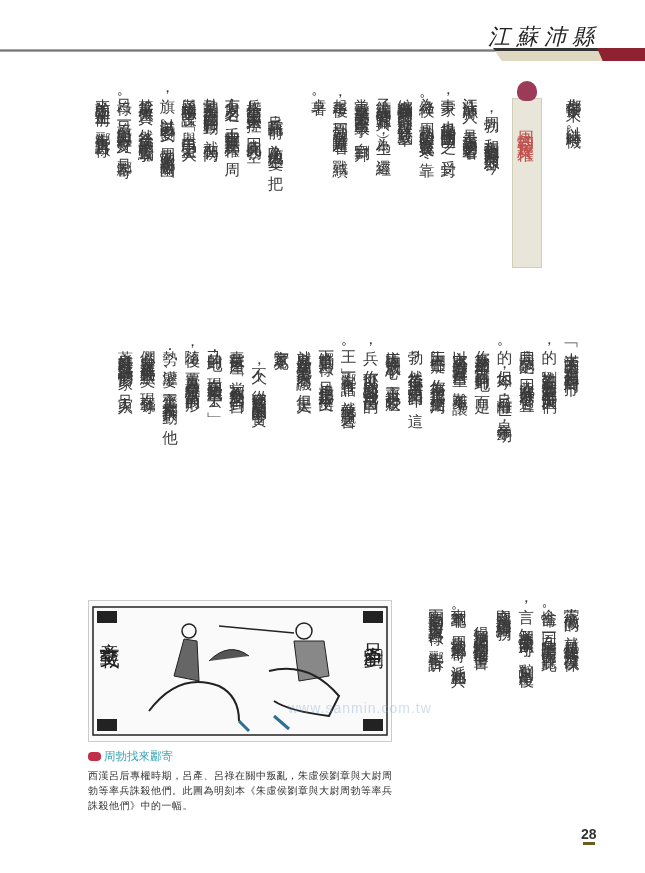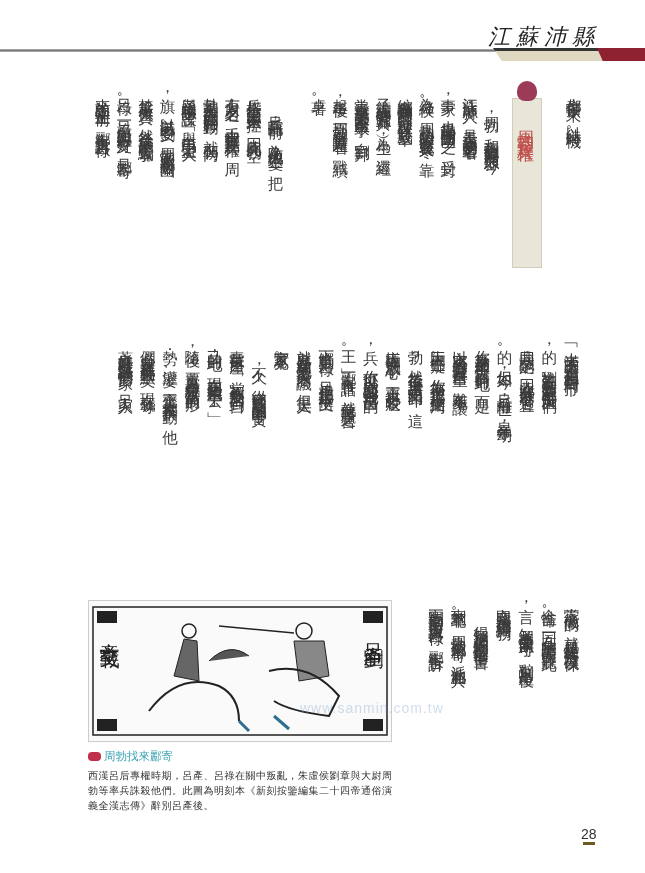--- a/index.html
+++ b/index.html
@@ -21,29 +21,29 @@
   .title-box { position:absolute; left:512px; top:98px; width:28px; height:168px;
                background:#e8e6d8; border:1px solid #d2cdb6; }
   .title-box .ornament { position:absolute; left:4px; top:-18px; width:20px; height:20px;
                background:#9b3b58; border-radius:50% 50% 40% 40%; }
   .title-text { writing-mode:vertical-rl; color:#c0504d; font-size:17px; letter-spacing:3px;
                 position:absolute; left:2px; top:18px; }
 
   .figure { position:absolute; left:88px; top:600px; width:302px; height:140px;
             border:1px solid #ccc; background:#fafafa; overflow:hidden; }
   .figure svg { width:100%; height:100%; }
-  .watermark { position:absolute; left:300px; top:700px; color:rgba(120,160,200,0.35);
+  .watermark { position:absolute; left:288px; top:700px; color:rgba(120,160,200,0.35);
                font-family:"Liberation Sans",sans-serif; font-size:14px; letter-spacing:1px; }
   .cap-title { position:absolute; left:88px; top:749px; font-size:11.5px; color:#3aa3b5;
                font-family:"DejaVu Sans",sans-serif; }
   .cap-icon { display:inline-block; width:13px; height:9px; background:#c0304a; border-radius:4px;
               margin-right:3px; vertical-align:middle; }
   .cap-text { position:absolute; left:88px; top:768px; width:305px; font-size:10px; line-height:15px;
               color:#333; font-family:"DejaVu Sans",sans-serif; letter-spacing:0.5px; }
-  .page-num { position:absolute; left:581px; top:826px; font-size:14px; font-weight:normal;
+  .page-num { position:absolute; left:581px; top:826px; font-size:14px; font-weight:bold;
               color:#333; font-family:"Liberation Sans",sans-serif; }
   .page-bar { position:absolute; left:583px; top:842px; width:12px; height:3px; background:#6b5c1f; }
 </style>
 </head>
 <body>
 
 <div class="header-rule"></div>
 <div class="header-title">江蘇沛縣</div>
 <div class="header-band"></div>
 <div class="header-red">
@@ -131,16 +131,16 @@
     <path d="M150 120 L160 130 M185 115 L200 128" stroke="#2f6f8f" stroke-width="3"></path>
   </svg>
   <div style="position:absolute;left:8px;top:26px;writing-mode:vertical-rl;font-size:20px;color:#222;letter-spacing:3px;">章交戰</div>
   <div style="position:absolute;left:272px;top:26px;writing-mode:vertical-rl;font-size:20px;color:#222;letter-spacing:3px;">呂產劉</div>
 </div>
 <div class="watermark">www.sanmin.com.tw</div>
 
 <div class="cap-title">
   <span class="cap-icon"></span><span>周勃找來酈寄</span>
 </div>
-<div class="cap-text">西漢呂后專權時期，呂產、呂祿在關中叛亂，朱虛侯劉章與大尉周勃等率兵誅殺他們。此圖為明刻本《新刻按鑒編集二十四帝通俗演義全漢志傳》辭別呂產後。</div>
+<div class="cap-text">西漢呂后專權時期，呂產、呂祿在關中叛亂，朱虛侯劉章與大尉周勃等率兵誅殺他們。此圖為明刻本《朱虛侯劉章與大尉周勃等率兵誅殺他們》中的一幅。</div>
 
 <div class="page-num">28</div>
 <div class="page-bar"></div>
 
 </body></html>

